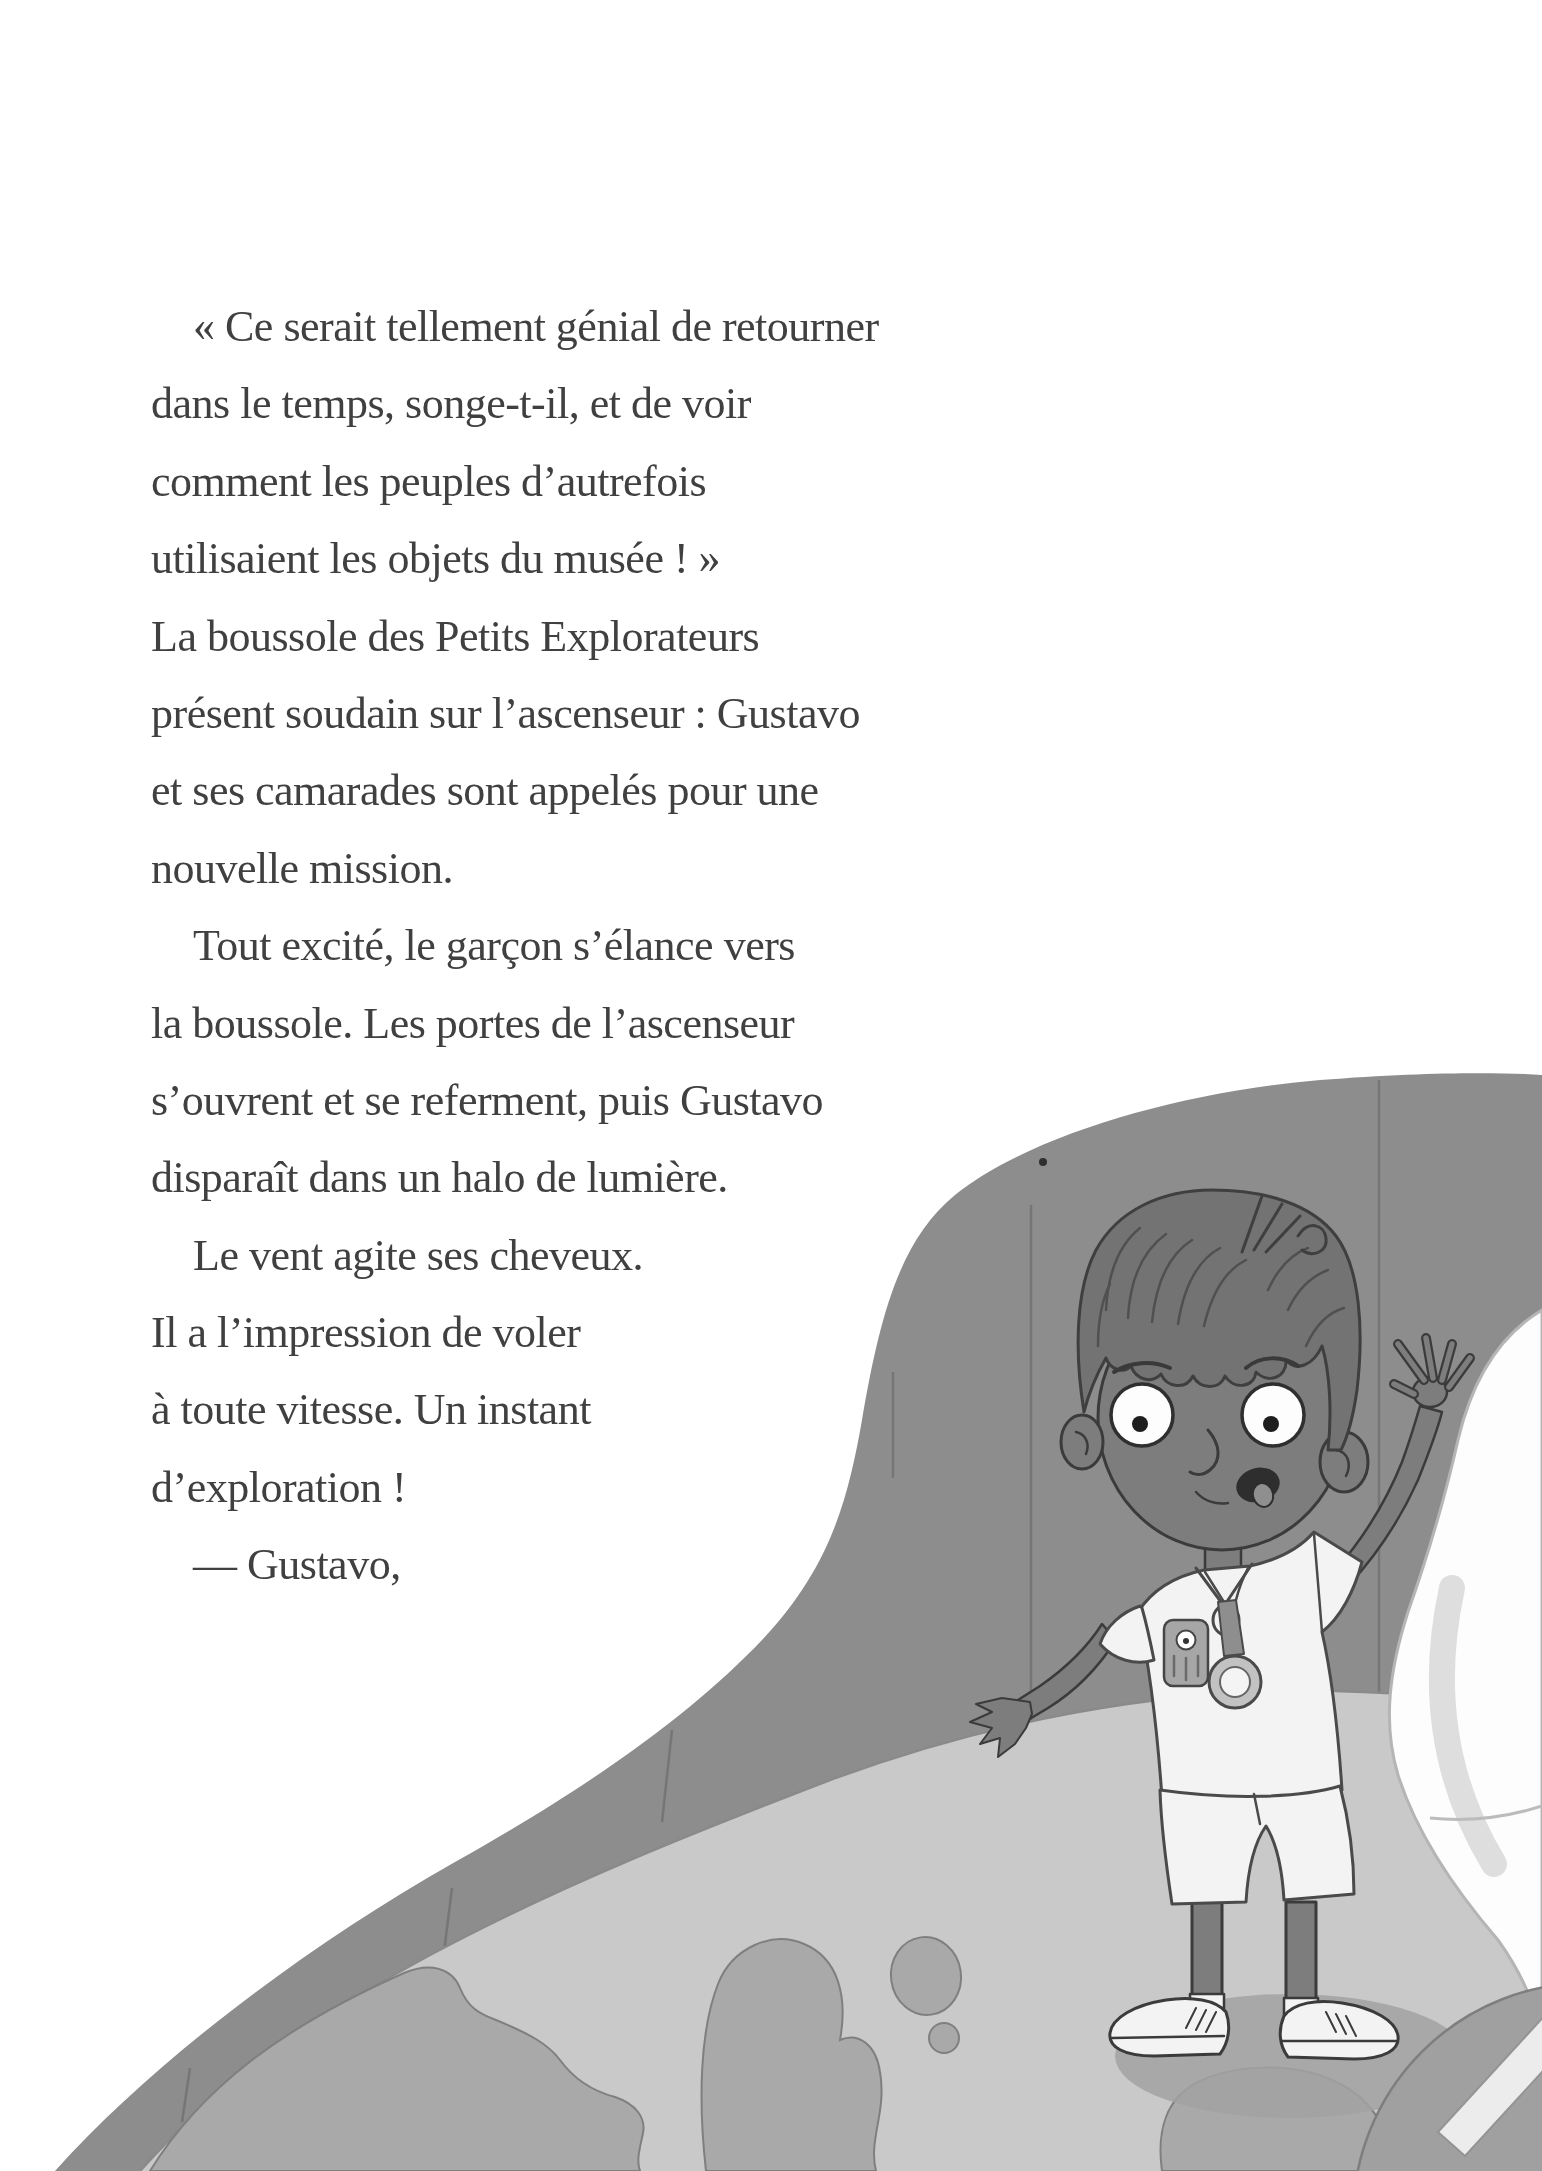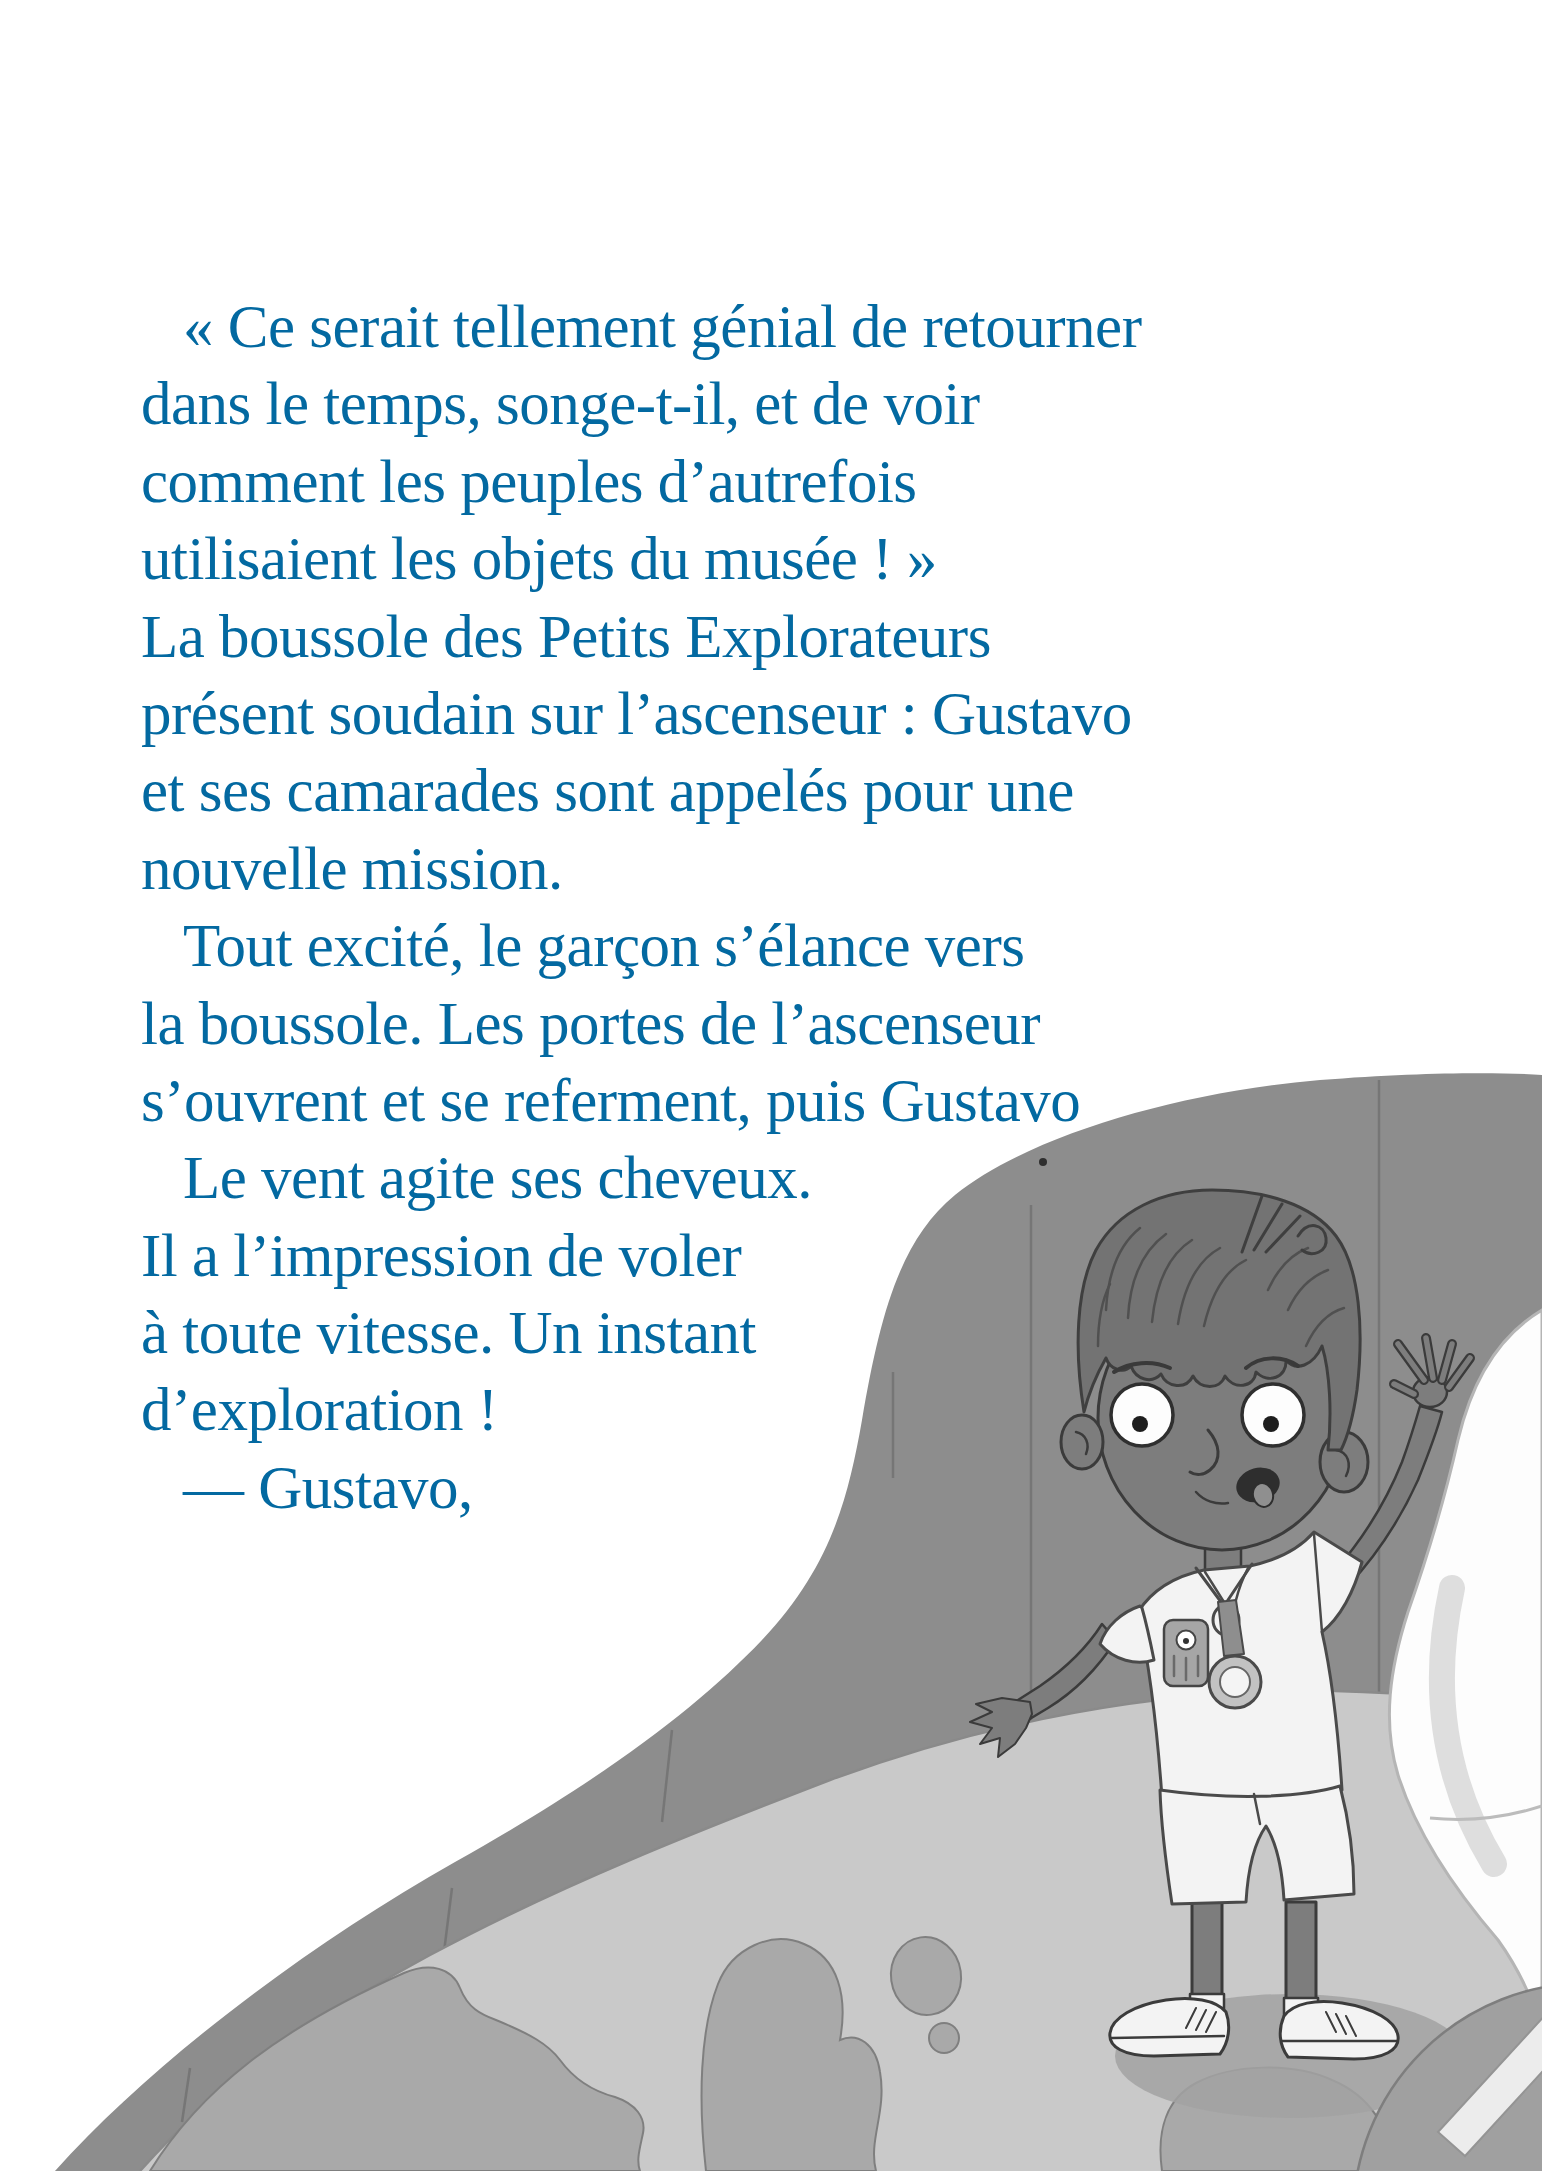--- a/index.html
+++ b/index.html
@@ -1,20 +1,20 @@
 <!DOCTYPE html>
 <html><head>
 <meta charset="utf-8">
 <style>
   html,body{margin:0;padding:0;background:#ffffff;}
   #page{position:relative;width:1542px;height:2171px;background:#ffffff;overflow:hidden;
         font-family:"Liberation Serif","DejaVu Serif",serif;}
   #illustration{position:absolute;left:0;top:0;width:1542px;height:2171px;}
-  #story{position:absolute;left:141px;top:288px;width:1000px;
-         font-size:61px;line-height:77.4px;letter-spacing:-0.5px;color:#0369a1;
+  #story{position:absolute;left:151px;top:288px;width:1000px;
+         font-size:44px;line-height:77.4px;letter-spacing:-0.5px;color:#404040;
          white-space:nowrap;}
   .line{height:77.4px;}
   .indent{padding-left:42px;}
 </style>
 </head>
 <body>
 
 <div id="page">
 
   <svg id="illustration" viewBox="0 0 1542 2171" xmlns="http://www.w3.org/2000/svg">
@@ -260,20 +260,21 @@
     <div class="line">dans le temps, songe-t-il, et de voir</div>
     <div class="line">comment les peuples d’autrefois</div>
     <div class="line">utilisaient les objets du musée ! »</div>
     <div class="line">La boussole des Petits Explorateurs</div>
     <div class="line">présent soudain sur l’ascenseur : Gustavo</div>
     <div class="line">et ses camarades sont appelés pour une</div>
     <div class="line">nouvelle mission.</div>
     <div class="line indent">Tout excité, le garçon s’élance vers</div>
     <div class="line">la boussole. Les portes de l’ascenseur</div>
     <div class="line">s’ouvrent et se referment, puis Gustavo</div>
+    <div class="line">disparaît dans un halo de lumière.</div>
     <div class="line indent">Le vent agite ses cheveux.</div>
     <div class="line">Il a l’impression de voler</div>
     <div class="line">à toute vitesse. Un instant</div>
     <div class="line">d’exploration !</div>
     <div class="line indent">—  Gustavo,</div>
   </div>
 
 </div>
 
 </body></html>

